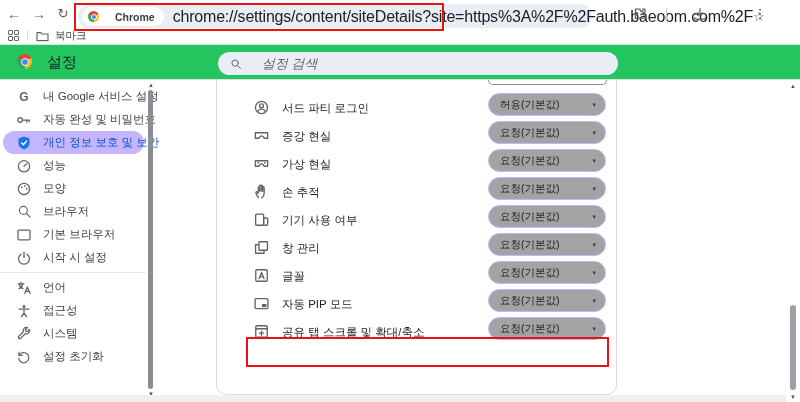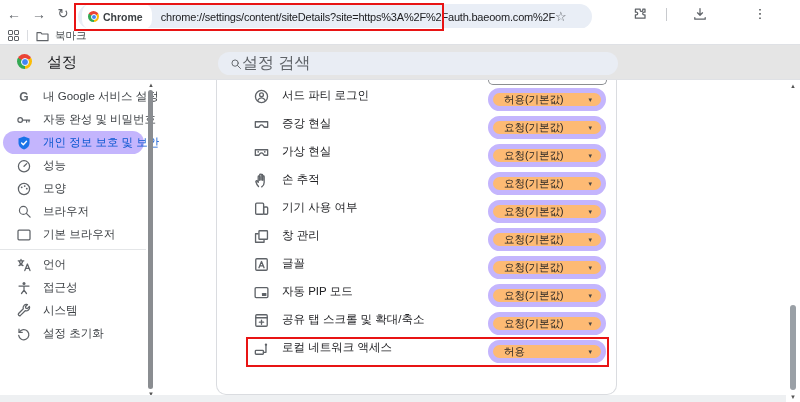--- a/index.html
+++ b/index.html
@@ -4,46 +4,46 @@
 <style>
   html,body{margin:0;padding:0;background:#dfe1e5;}
   #app{position:relative;width:800px;height:402px;background:#fff;overflow:hidden;
        font-family:"Liberation Sans","DejaVu Sans",sans-serif;color:#202124;}
 
   
   .toolbar{position:absolute;top:0;left:0;width:800px;height:28px;background:#fff;}
   .nav-ic{position:absolute;top:0;height:28px;line-height:28px;font-size:14px;color:#5f6368;text-align:center;width:20px;cursor:pointer;}
   .nav-back{left:4px;} .nav-fwd{left:29px;} .nav-reload{left:53px;font-size:13px;}
   .addr{position:absolute;left:78px;top:4px;width:514px;height:25px;border-radius:13px;background:#e9eef6;display:flex;align-items:center;}
-  .chip{display:flex;align-items:center;gap:4px;background:#fff;border-radius:10px;height:27px;padding:0 9px 0 6px;margin-left:4px;font-size:10.5px;font-weight:bold;color:#3c4043;}
-  .url{margin-left:9px;font-size:11px;color:#202124;white-space:nowrap;letter-spacing:-0.2px;}
+  .chip{display:flex;align-items:center;gap:16px;background:#fff;border-radius:10px;height:19px;padding:0 9px 0 6px;margin-left:4px;font-size:10.5px;font-weight:bold;color:#3c4043;}
+  .url{margin-left:9px;font-size:16px;color:#202124;white-space:nowrap;letter-spacing:-0.2px;}
   .star{margin-left:auto;margin-right:26px;font-size:13px;color:#5f6368;cursor:pointer;}
   .clogo{position:relative;width:15px;height:15px;border-radius:50%;
          background:conic-gradient(from -60deg,#ea4335 0 120deg,#fbbc05 0 240deg,#34a853 0 360deg);flex:0 0 auto;}
   .clogo::after{content:'';position:absolute;inset:3.5px;border-radius:50%;background:#4285f4;border:1.2px solid #fff;}
   .clogo.sm{width:11px;height:11px;} .clogo.sm::after{inset:2.5px;border-width:1px;}
   .tb-right-ic{position:absolute;top:6px;width:16px;height:16px;color:#3c4043;cursor:pointer;}
   .tb-sep{position:absolute;left:666px;top:8px;width:1px;height:13px;background:#c8cace;}
   .dots{position:absolute;left:753px;top:0;height:28px;line-height:28px;font-size:13px;color:#3c4043;width:14px;text-align:center;cursor:pointer;}
 
   
   .bookmarks{position:absolute;top:28px;left:0;width:640px;height:16px;background:#fff;}
   .grid-ic{position:absolute;left:8px;top:2px;width:11px;height:11px;display:grid;grid-template-columns:1fr 1fr;gap:1.5px;cursor:pointer;}
   .grid-ic span{border:1.2px solid #5f6368;border-radius:1px;}
   .bm-sep{position:absolute;left:27px;top:2px;width:1px;height:11px;background:#dadce0;}
   .bm-folder{position:absolute;left:36px;top:1px;display:flex;align-items:center;gap:6px;font-size:10.5px;color:#3c4043;cursor:pointer;}
   .divline{position:absolute;left:0;width:800px;height:1px;background:#dfe1e5;}
 
   
-  .s-header{position:absolute;top:45px;left:0;width:800px;height:34px;background:#e5e5e5;}
+  .s-header{position:absolute;top:45px;left:0;width:800px;height:34px;background:#22c55e;}
   .s-title{position:absolute;left:47px;top:0;height:34px;line-height:34px;font-size:15px;color:#202124;}
   .h-logo{position:absolute;left:17px;top:9px;}
   .search-pill{position:absolute;left:218px;top:7px;width:400px;height:23px;border-radius:12px;background:#e9edf4;display:flex;align-items:center;cursor:text;}
   .search-pill svg{margin-left:12px;}
-  .search-ph{margin-left:0;font-size:16px;color:#5f6368;}
+  .search-ph{margin-left:20px;font-size:13px;color:#5f6368;font-style:italic;}
 
   
   .sidebar{position:absolute;left:0;top:80px;width:146px;padding-top:5px;background:#fff;}
   .side-item{height:23px;display:flex;align-items:center;padding-left:16px;cursor:pointer;border-radius:0 14px 14px 0;}
   .side-item .si-ic{width:16px;height:16px;flex:0 0 auto;display:flex;align-items:center;justify-content:center;}
   .side-item .si-lb{margin-left:11px;font-size:11.5px;color:#3b3f43;white-space:nowrap;}
   .side-item.sel{background:#c4b5fd;margin-right:2px;border-radius:14px;margin-left:3px;padding-left:13px;}
   .side-item.sel .si-lb{color:#0b57d0;}
   .side-div{height:1px;background:#e4e6e8;margin:3px 0;}
   .ic{stroke:#5f6368;fill:none;stroke-width:1.25;stroke-linecap:round;stroke-linejoin:round;}
@@ -55,24 +55,24 @@
   .scroll-arrow{position:absolute;left:0;width:10px;text-align:center;font-size:6px;color:#555;line-height:8px;}
   .thumb{position:absolute;left:2px;width:5px;background:#8a8d91;border-radius:3px;}
   .sb-left .thumb{top:10px;bottom:13px;}
   .sb-right .thumb{top:225px;height:85px;width:6px;background:#9aa0a6;}
 
   
   .card{position:absolute;left:216px;top:80px;width:401px;height:315px;background:#fff;
         border:1px solid #dadce0;border-top:none;border-radius:0 0 10px 10px;box-sizing:border-box;}
   .dd-sliver{position:absolute;left:271px;top:0;width:119px;height:5px;border:1px solid #8b8e92;border-top:none;border-radius:0 0 11px 11px;box-sizing:border-box;}
   .rows{position:absolute;left:0;top:8px;width:100%;}
-  .row{height:28px;display:flex;align-items:flex-start;padding-left:36px;box-sizing:border-box;}
+  .row{height:28px;display:flex;align-items:flex-end;padding-left:36px;box-sizing:border-box;}
   .ric{width:17px;height:17px;flex:0 0 auto;display:flex;align-items:center;justify-content:center;}
   .rlabel{margin-left:12px;font-size:11.5px;color:#202124;white-space:nowrap;}
-  .dd{margin-left:auto;margin-right:10px;width:118px;height:23px;border:5px solid #c4b5fd;border-radius:12px;background:#fdba74;
+  .dd{margin-left:auto;margin-right:10px;width:118px;height:23px;border:1px solid #c4b5fd;border-radius:12px;background:#a3a3a3;
       display:flex;align-items:center;box-sizing:border-box;cursor:pointer;}
   .ddv{margin-left:11px;font-size:10.5px;color:#1f1f1f;}
   .ddc{margin-left:auto;margin-right:9px;font-size:7px;color:#444;}
 
   
   .red-box{position:absolute;border:2.5px solid #e81414;box-sizing:border-box;z-index:9;}
   .red-url{left:74px;top:3px;width:370px;height:28px;}
   .red-row{left:246px;top:337px;width:363px;height:30px;}
 
   .bottom-strip{position:absolute;left:0;bottom:0;width:786px;height:7px;background:#eef0f2;}
@@ -192,20 +192,29 @@
       <span class="si-lb">브라우저</span>
     </div>
     <div class="side-item">
       <span class="si-ic">
           <svg width="16" height="16" viewBox="0 0 16 16">
             <rect class="ic" x="2" y="3.2" width="12" height="9.6" rx="1"></rect>
           </svg>
         </span>
       <span class="si-lb">기본 브라우저</span>
     </div>
+    <div class="side-item">
+      <span class="si-ic">
+          <svg width="16" height="16" viewBox="0 0 16 16">
+            <path class="ic" d="M8 2.3v5.2"></path>
+            <path class="ic" d="M5.2 4.2a5.4 5.4 0 1 0 5.6 0"></path>
+          </svg>
+        </span>
+      <span class="si-lb">시작 시 설정</span>
+    </div>
     <div class="side-div"></div>
     <div class="side-item">
       <span class="si-ic">
           <svg width="16" height="16" viewBox="0 0 16 16">
             <path class="ic" d="M2.2 3.8h5.6M5 2.3v1.5M3.2 3.8c.4 2.2 1.8 4 3.8 4.8M6.8 3.8C6.4 6 5 7.8 3 8.6"></path>
             <path class="ic" d="M8.8 13.6 11.4 7l2.6 6.6M9.7 11.4h3.4"></path>
           </svg>
         </span>
       <span class="si-lb">언어</span>
     </div>
@@ -366,34 +375,20 @@
               <path class="ic" d="M2.6 5.4h10.8M6 9.6h4M8 7.6v4"></path>
             </svg>
           </span>
         <span class="rlabel">공유 탭 스크롤 및 확대/축소</span>
         <div class="dd">
           <span class="ddv">요청(기본값)</span>
           <span class="ddc">▾</span>
         </div>
       </div>
 
-      <div class="row">
-        <span class="ric">
-            <svg width="17" height="17" viewBox="0 0 16 16">
-              <rect class="ic" x="2.2" y="9.8" width="7.6" height="3.6" rx=".7"></rect>
-              <path class="ic" d="M9.8 11.6h2.4M12.2 11.6V5.4"></path>
-              <circle cx="12.2" cy="4.4" r="1.1" fill="#5f6368"></circle>
-            </svg>
-          </span>
-        <span class="rlabel">로컬 네트워크 액세스</span>
-        <div class="dd">
-          <span class="ddv">허용</span>
-          <span class="ddc">▾</span>
-        </div>
-      </div>
 
     </div>
   </div>
 
   <div class="red-box red-row"></div>
 
   <div class="v-scroll sb-right">
     <span class="scroll-arrow" style="top:2px">▲</span>
     <span class="thumb"></span>
     <span class="scroll-arrow" style="bottom:1px">▼</span>

